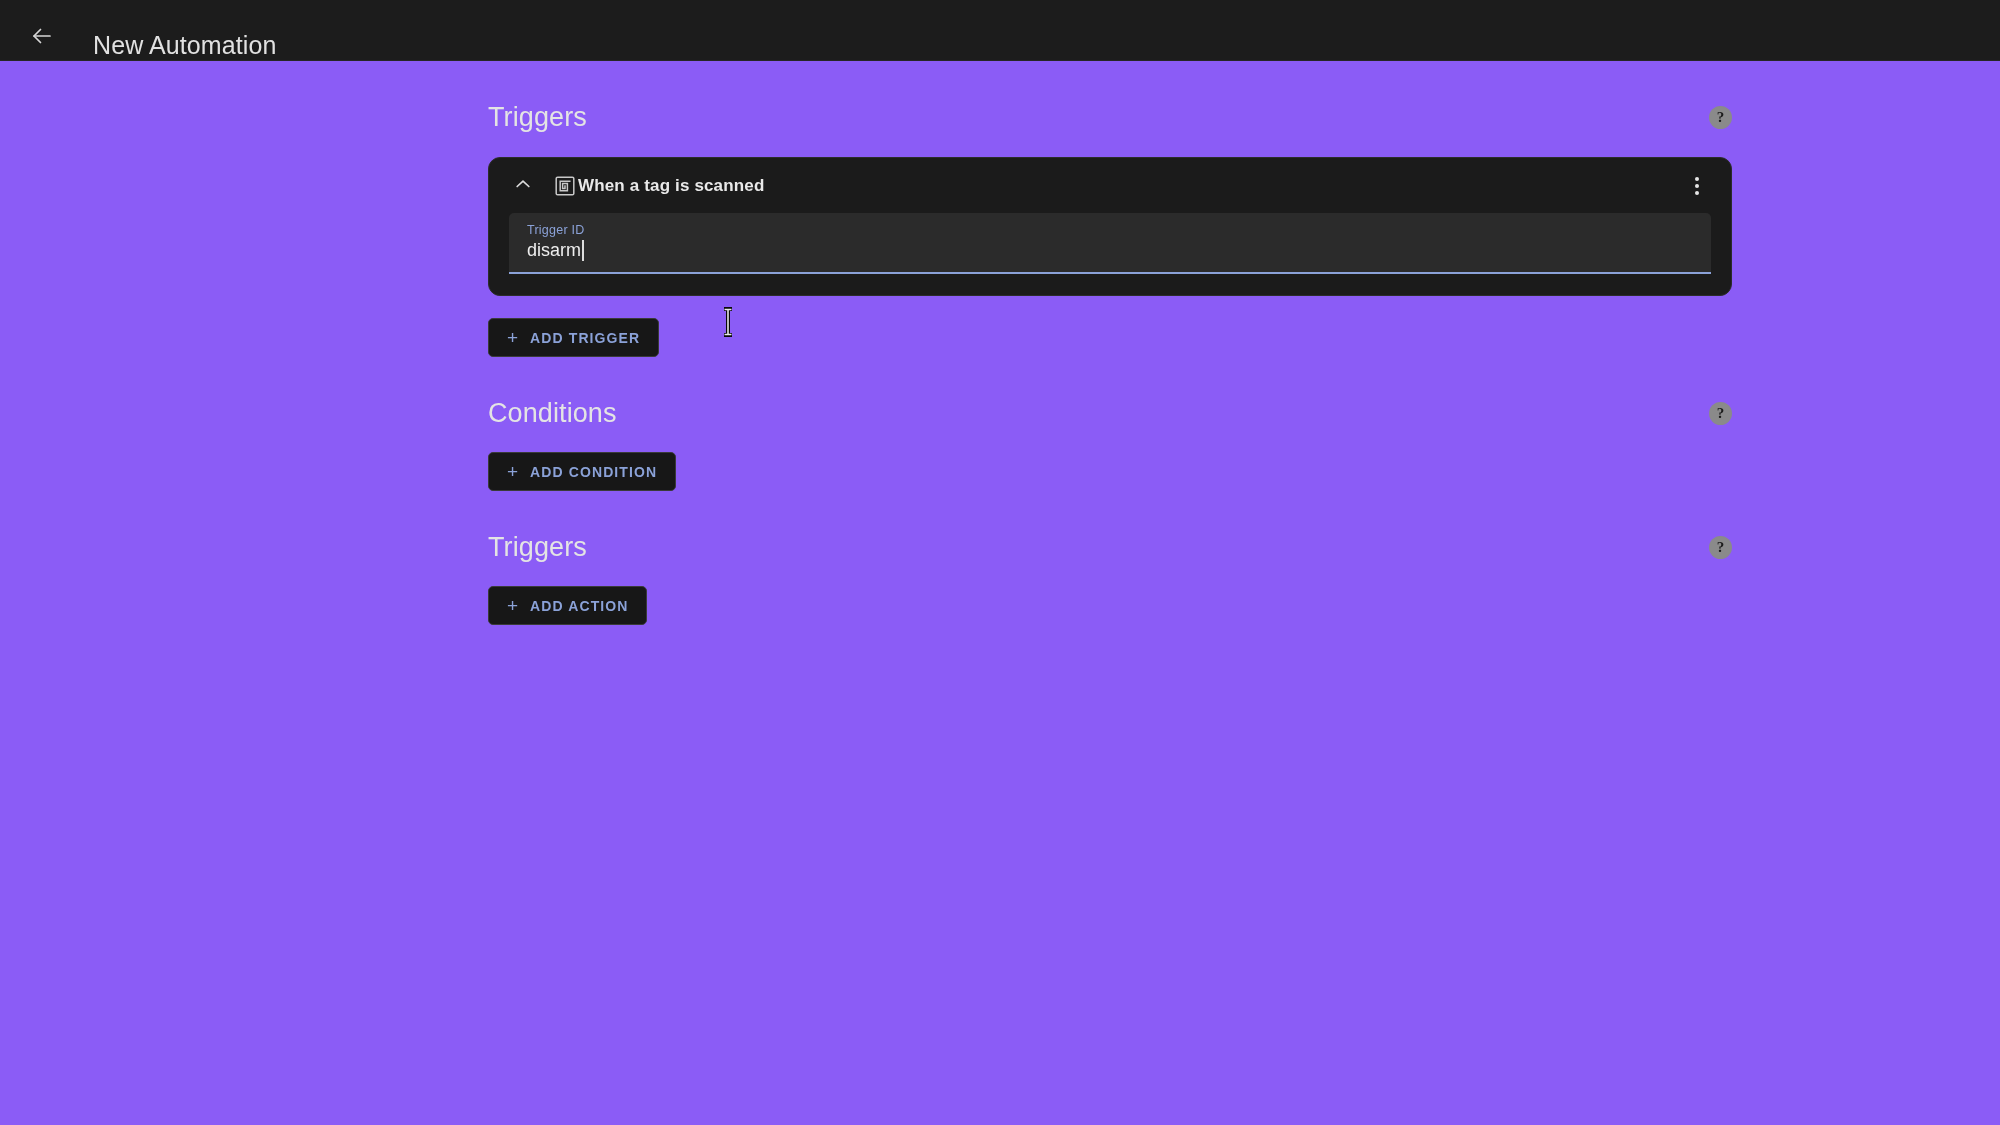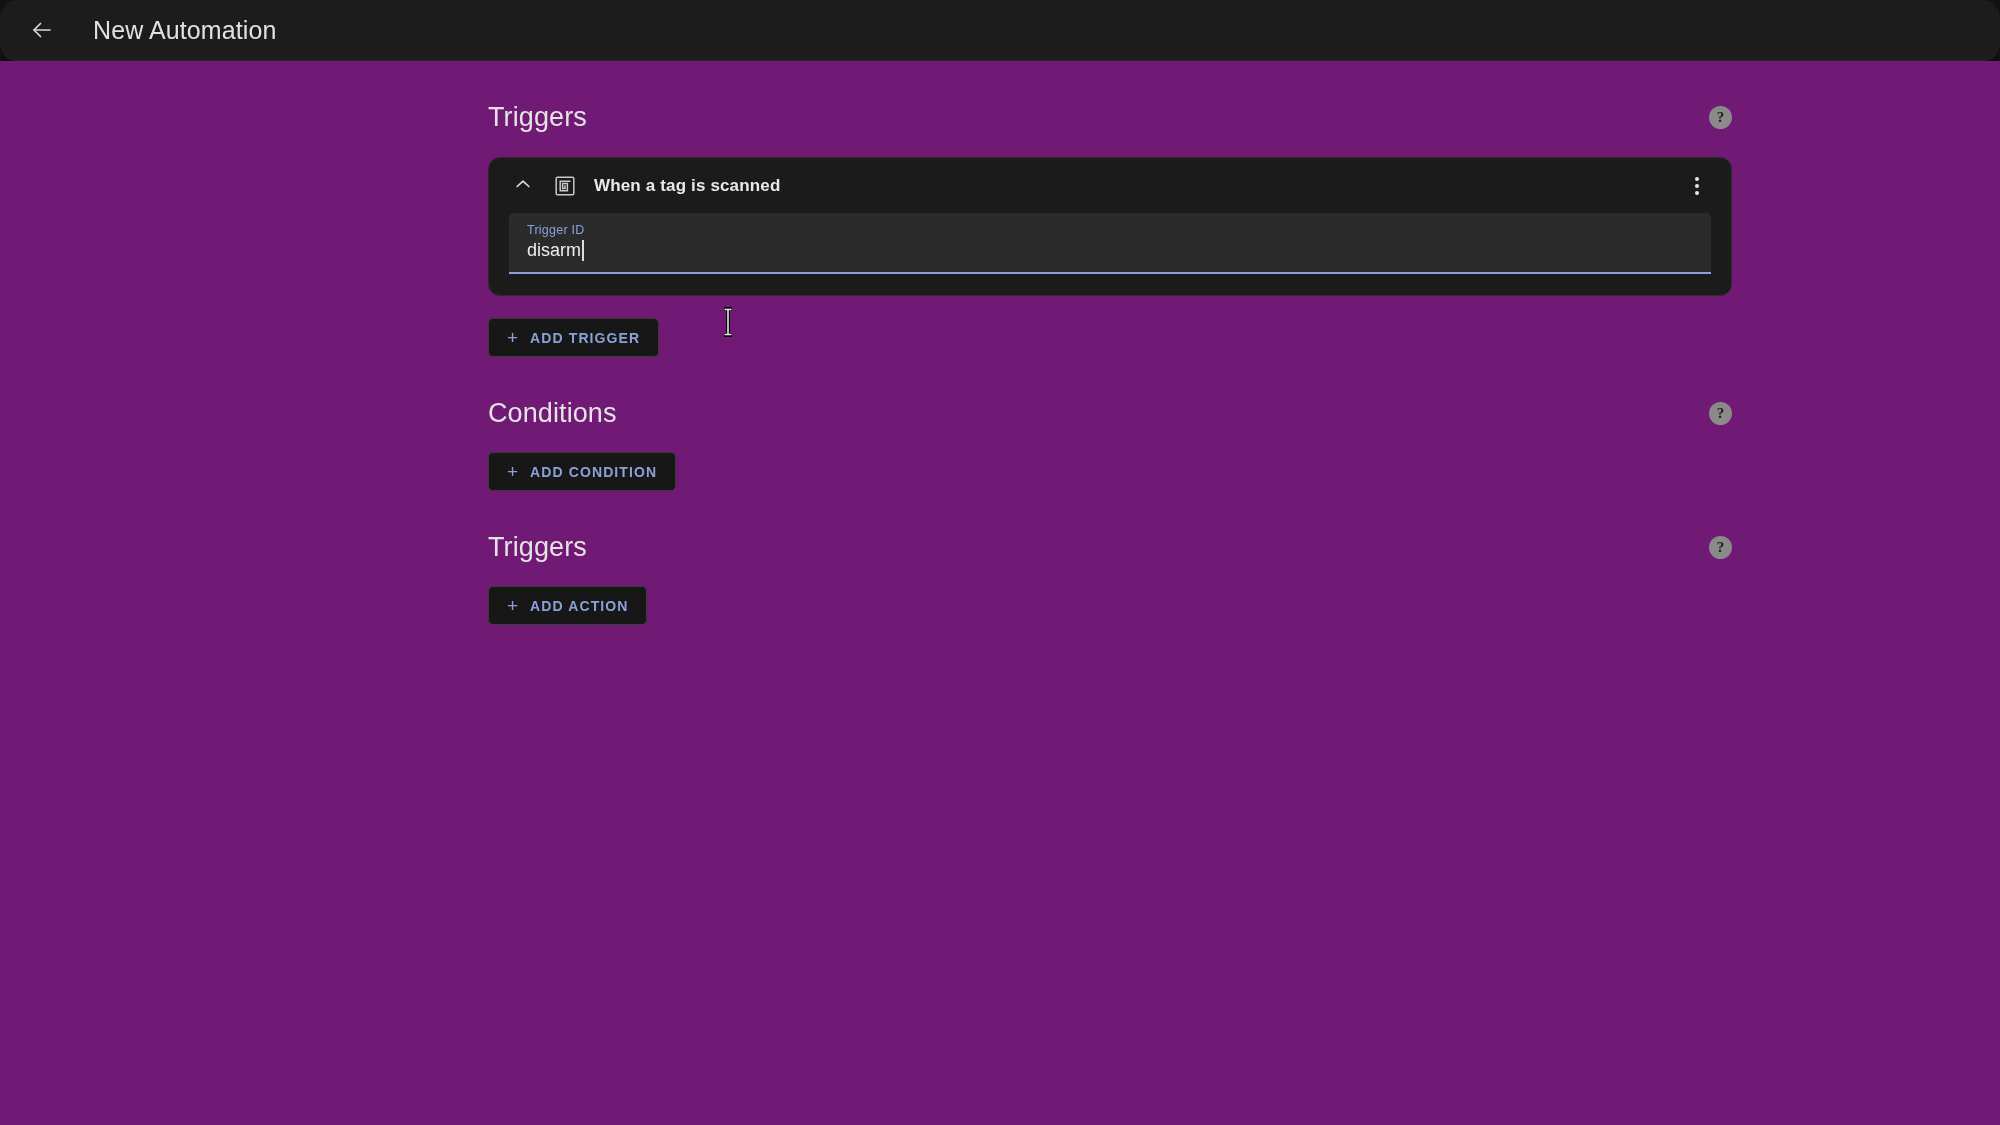--- a/index.html
+++ b/index.html
@@ -15,22 +15,21 @@
 
   
   .appbar {
     position: absolute;
     top: 0; left: 0;
     width: 2000px;
     height: 61px;
     background: #1c1c1c;
     border-bottom: 1px solid #262626;
     display: flex;
-    align-items: center;
-    border-radius: 18px;
+    align-items: flex-end;
   }
   .back-btn {
     width: 48px; height: 48px;
     margin-left: 18px;
     display: flex;
     align-items: center;
     justify-content: center;
     border-radius: 50%;
     cursor: pointer;
   }
@@ -43,21 +42,21 @@
     letter-spacing: 0.1px;
     white-space: nowrap;
   }
 
   
   .page {
     position: absolute;
     top: 61px; left: 0;
     width: 2000px;
     height: 1064px;
-    background: #701a75;
+    background: #8b5cf6;
     overflow: hidden;
   }
   .content {
     position: absolute;
     left: 488px;
     top: 35px;
     width: 1244px;
   }
 
   
@@ -109,21 +108,21 @@
     cursor: pointer;
     flex: 0 0 auto;
   }
   .trigger-type-icon {
     width: 26px; height: 26px;
     margin-left: 12px;
     flex: 0 0 auto;
     display: flex; align-items: center; justify-content: center;
   }
   .card-title {
-    margin-left: 16px;
+    margin-left: 0;
     color: #e9e9e9;
     font-size: 17px;
     font-weight: 700;
     letter-spacing: 0.15px;
     flex: 1 1 auto;
   }
   .overflow-btn {
     width: 36px; height: 36px;
     display: flex; flex-direction: column;
     align-items: center; justify-content: center;

